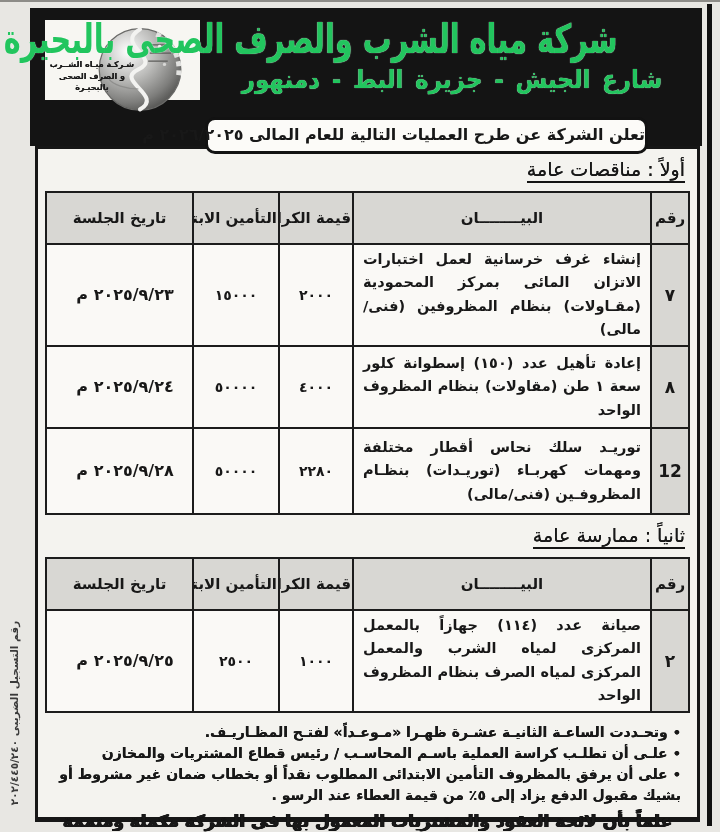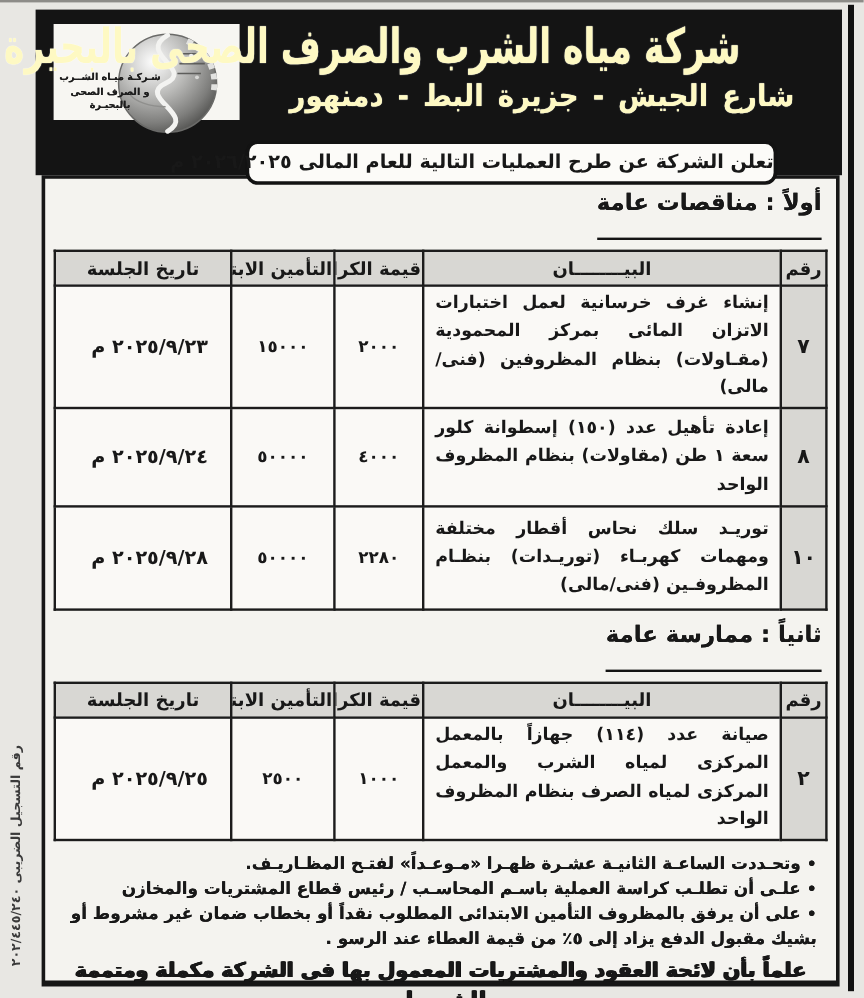--- a/index.html
+++ b/index.html
@@ -14,21 +14,21 @@
 
   
   .band{position:absolute;left:30px;top:8px;width:672px;height:138px;background:#141414;z-index:2;}
   .logo-box{position:absolute;left:15px;top:12px;width:155px;height:80px;background:#f7f6f2;}
   .globe{position:absolute;right:4px;top:2px;width:112px;height:98px;}
   .logo-caption{
     position:absolute;left:4px;bottom:7px;width:86px;
     font-size:8px;line-height:1.4;font-weight:bold;color:#1d1d1d;text-align:center;
     text-shadow:0 0 .4px #1d1d1d;
   }
-  .header-text{position:absolute;left:180px;right:8px;top:0;height:138px;text-align:center;color:#fef9c3;overflow:visible;}
+  .header-text{position:absolute;left:180px;right:8px;top:0;height:138px;text-align:center;color:#22c55e;overflow:visible;}
   .company-title{
     margin-top:10px;white-space:nowrap;font-weight:bold;font-size:36px;line-height:1.2;
     display:inline-block;transform:scaleX(.8) scaleY(1.12);transform-origin:center;
     text-shadow:0 0 1px #fff;
   }
   .company-address{
     margin-top:4px;white-space:nowrap;font-weight:bold;font-size:25px;
     display:inline-block;transform:scaleX(.92);transform-origin:center;
     text-shadow:0 0 .8px #fff;word-spacing:4px;display:block;
   }
@@ -38,30 +38,30 @@
     font-weight:bold;font-size:16px;line-height:30px;text-align:center;white-space:nowrap;
   }
 
   
   .frame{
     position:absolute;left:35px;top:146px;width:665px;height:676px;z-index:1;
     background:#f4f3ef;border:3px solid #161616;border-bottom-width:5px;
   }
   .section-title{padding:9px 12px 2px;text-align:right;}
   .section-title span{
-    display:inline-block;font-weight:bold;font-size:19px;
-    border-bottom:2.5px solid #141414;padding-bottom:18px;
+    display:inline-block;font-weight:normal;font-size:19px;
+    border-bottom:2.5px solid #141414;padding-bottom:1px;
     text-shadow:0 0 .5px #141414;
   }
   table.tender{
     border-collapse:collapse;table-layout:fixed;width:643px;margin:6px 7px 0;
     background:#faf9f6;
   }
   table.tender td,table.tender th{border:2px solid #1c1c1c;font-weight:bold;vertical-align:middle;}
-  th.hcell{background:#d8d7d3;height:29px;font-size:15px;white-space:nowrap;overflow:hidden;}
+  th.hcell{background:#d8d7d3;height:52px;font-size:15px;white-space:nowrap;overflow:hidden;}
   td.num{background:#d8d7d3;text-align:center;font-size:17px;}
   td.desc{text-align:justify;padding:3px 9px;font-size:14.5px;line-height:1.62;}
   td.val{text-align:center;font-size:14px;letter-spacing:1px;white-space:nowrap;}
   td.date{text-align:center;font-size:16px;white-space:nowrap;padding-left:12px;}
 
   
   .notes{padding:9px 16px 0 14px;}
   .note{font-size:14px;font-weight:bold;line-height:1.5;text-align:right;text-shadow:0 0 .4px #181818;}
   .note .bullet{display:inline-block;margin-left:5px;font-size:13px;}
   .legal{margin-top:3px;text-align:center;}
@@ -148,21 +148,21 @@
         <td class="date">٢٠٢٥/٩/٢٣ م</td>
       </tr>
       <tr style="height:82px">
         <td class="num">٨</td>
         <td class="desc">إعادة تأهيل عدد (١٥٠) إسطوانة كلور سعة ١ طن (مقاولات) بنظام المظروف الواحد</td>
         <td class="val">٤٠٠٠</td>
         <td class="val">٥٠٠٠٠</td>
         <td class="date">٢٠٢٥/٩/٢٤ م</td>
       </tr>
       <tr style="height:86px">
-        <td class="num">١٠</td>
+        <td class="num">12</td>
         <td class="desc">توريـد سلك نحاس أقطار مختلفة ومهمات كهربـاء (توريـدات) بنظـام المظروفـين (فنى/مالى)</td>
         <td class="val">٢٢٨٠</td>
         <td class="val">٥٠٠٠٠</td>
         <td class="date">٢٠٢٥/٩/٢٨ م</td>
       </tr>
     </tbody>
       </table>
 
     <div class="section-title">
       <span>ثانياً : ممارسة عامة</span>

